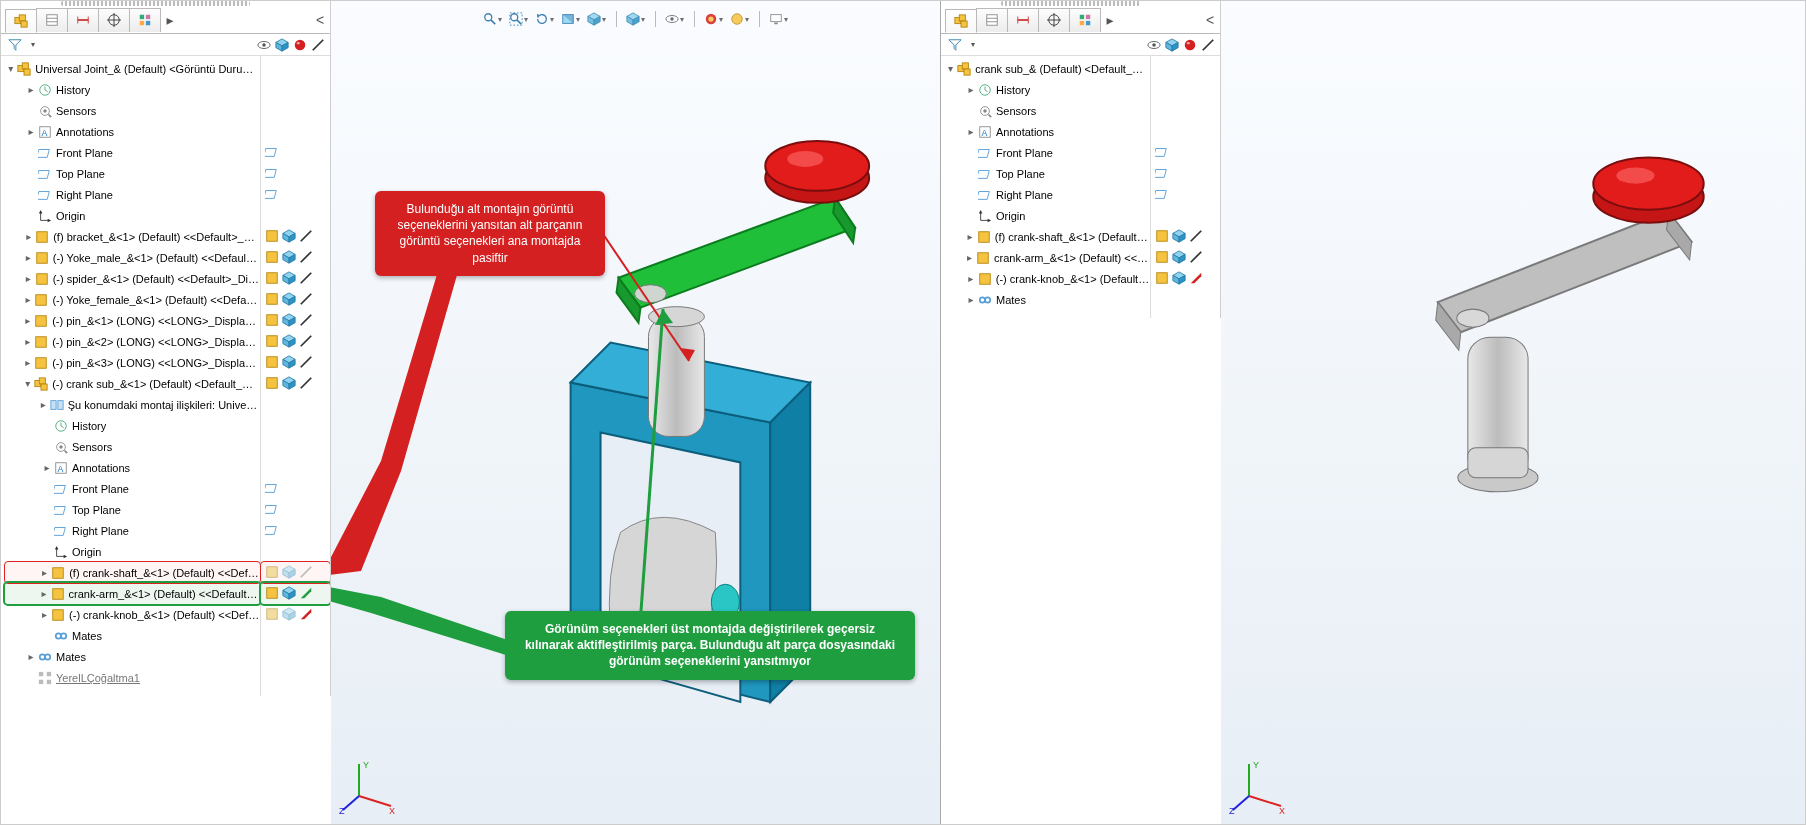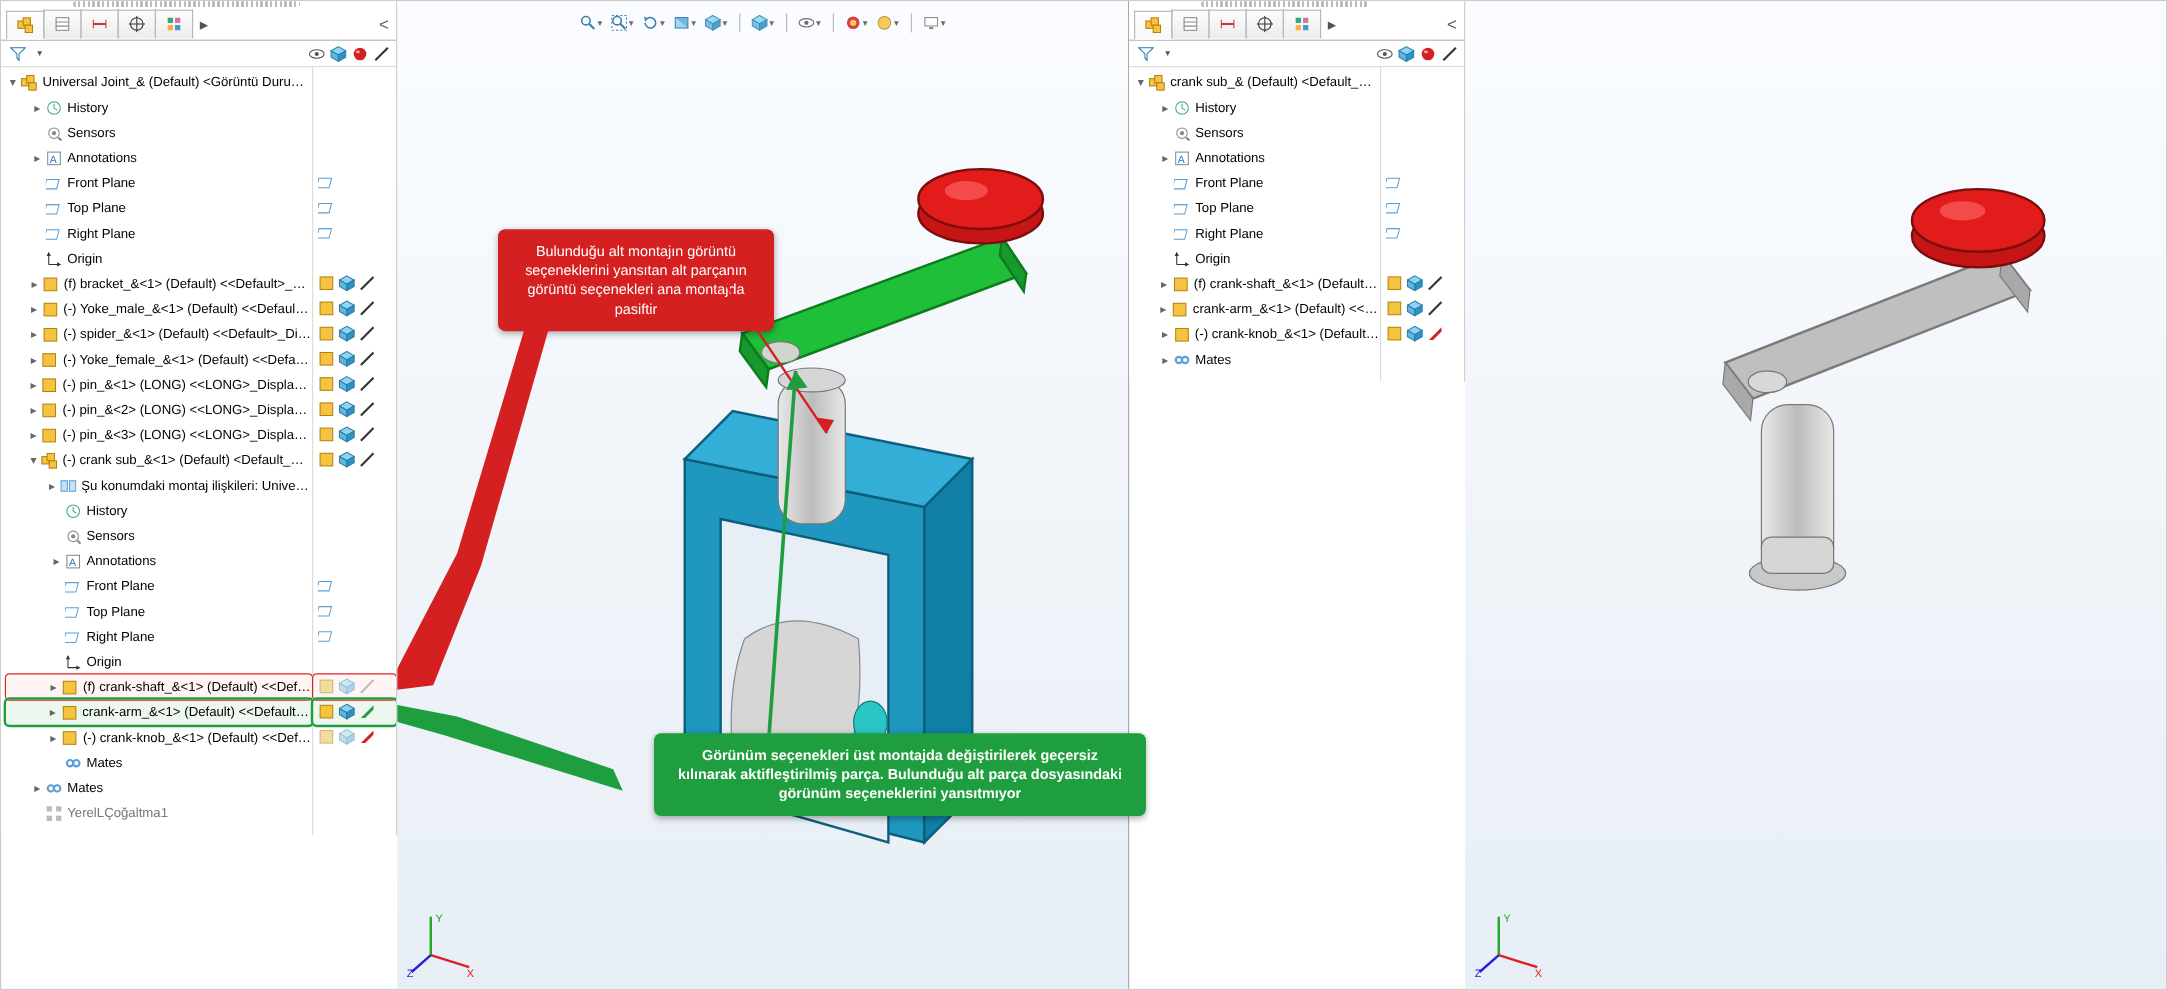--- a/index.html
+++ b/index.html
@@ -41,33 +41,33 @@
 
   
   .viewport { position:absolute; top:0; right:0; bottom:0; left:330px; background:linear-gradient(#fafcff,#e7eef5); }
   .pane-right .viewport { left:280px; }
   .viewtoolbar { position:absolute; top:6px; left:50%; transform:translateX(-50%); display:flex; gap:6px; align-items:center; background:rgba(255,255,255,0.0); padding:2px 4px;}
   .vt { width:20px; height:20px; display:flex; align-items:center; justify-content:center; opacity:.85;}
   .vt .dd { font-size:8px; color:#555; margin-left:1px;}
   .triad { position:absolute; left:8px; bottom:8px; width:60px; height:60px; }
 
   
-  .callout { position:absolute; color:#fff; font-size:12px; line-height:1.35; text-align:center; padding:10px 14px; border-radius:6px; box-shadow:0 2px 5px rgba(0,0,0,.3);margin-left:40px; }
+  .callout { position:absolute; color:#fff; font-size:12px; line-height:1.35; text-align:center; padding:10px 14px; border-radius:6px; box-shadow:0 2px 5px rgba(0,0,0,.3); }
   .callout.red   { background:#d42020; }
   .callout.green { background:#1e9e3e;font-weight:bold; }
   svg.arrow { position:absolute; overflow:visible; pointer-events:none;}
 
   
   .sq { width:14px;height:14px; }
 
   
   .sidebar { position:relative; width:330px; background:#fff; border-right:1px solid #cfcfcf; display:flex; flex-direction:column; z-index:2;}
   .pane-right .sidebar { width:280px; }
 
-  .grey { color:#777; }
+  .grey { color:#777;text-decoration:underline; }
 </style>
 </head>
 <body>
 
 <svg width="0" height="0" style="position:absolute">
   <defs>
     <symbol id="i-asm" viewBox="0 0 16 16">
         <rect x="1" y="4" width="7" height="7" fill="#f6c340" stroke="#b4830c"></rect>
         <rect x="6" y="1" width="7" height="7" fill="#f6c340" stroke="#b4830c"></rect>
         <rect x="8" y="8" width="7" height="7" fill="#f6c340" stroke="#b4830c"></rect>

